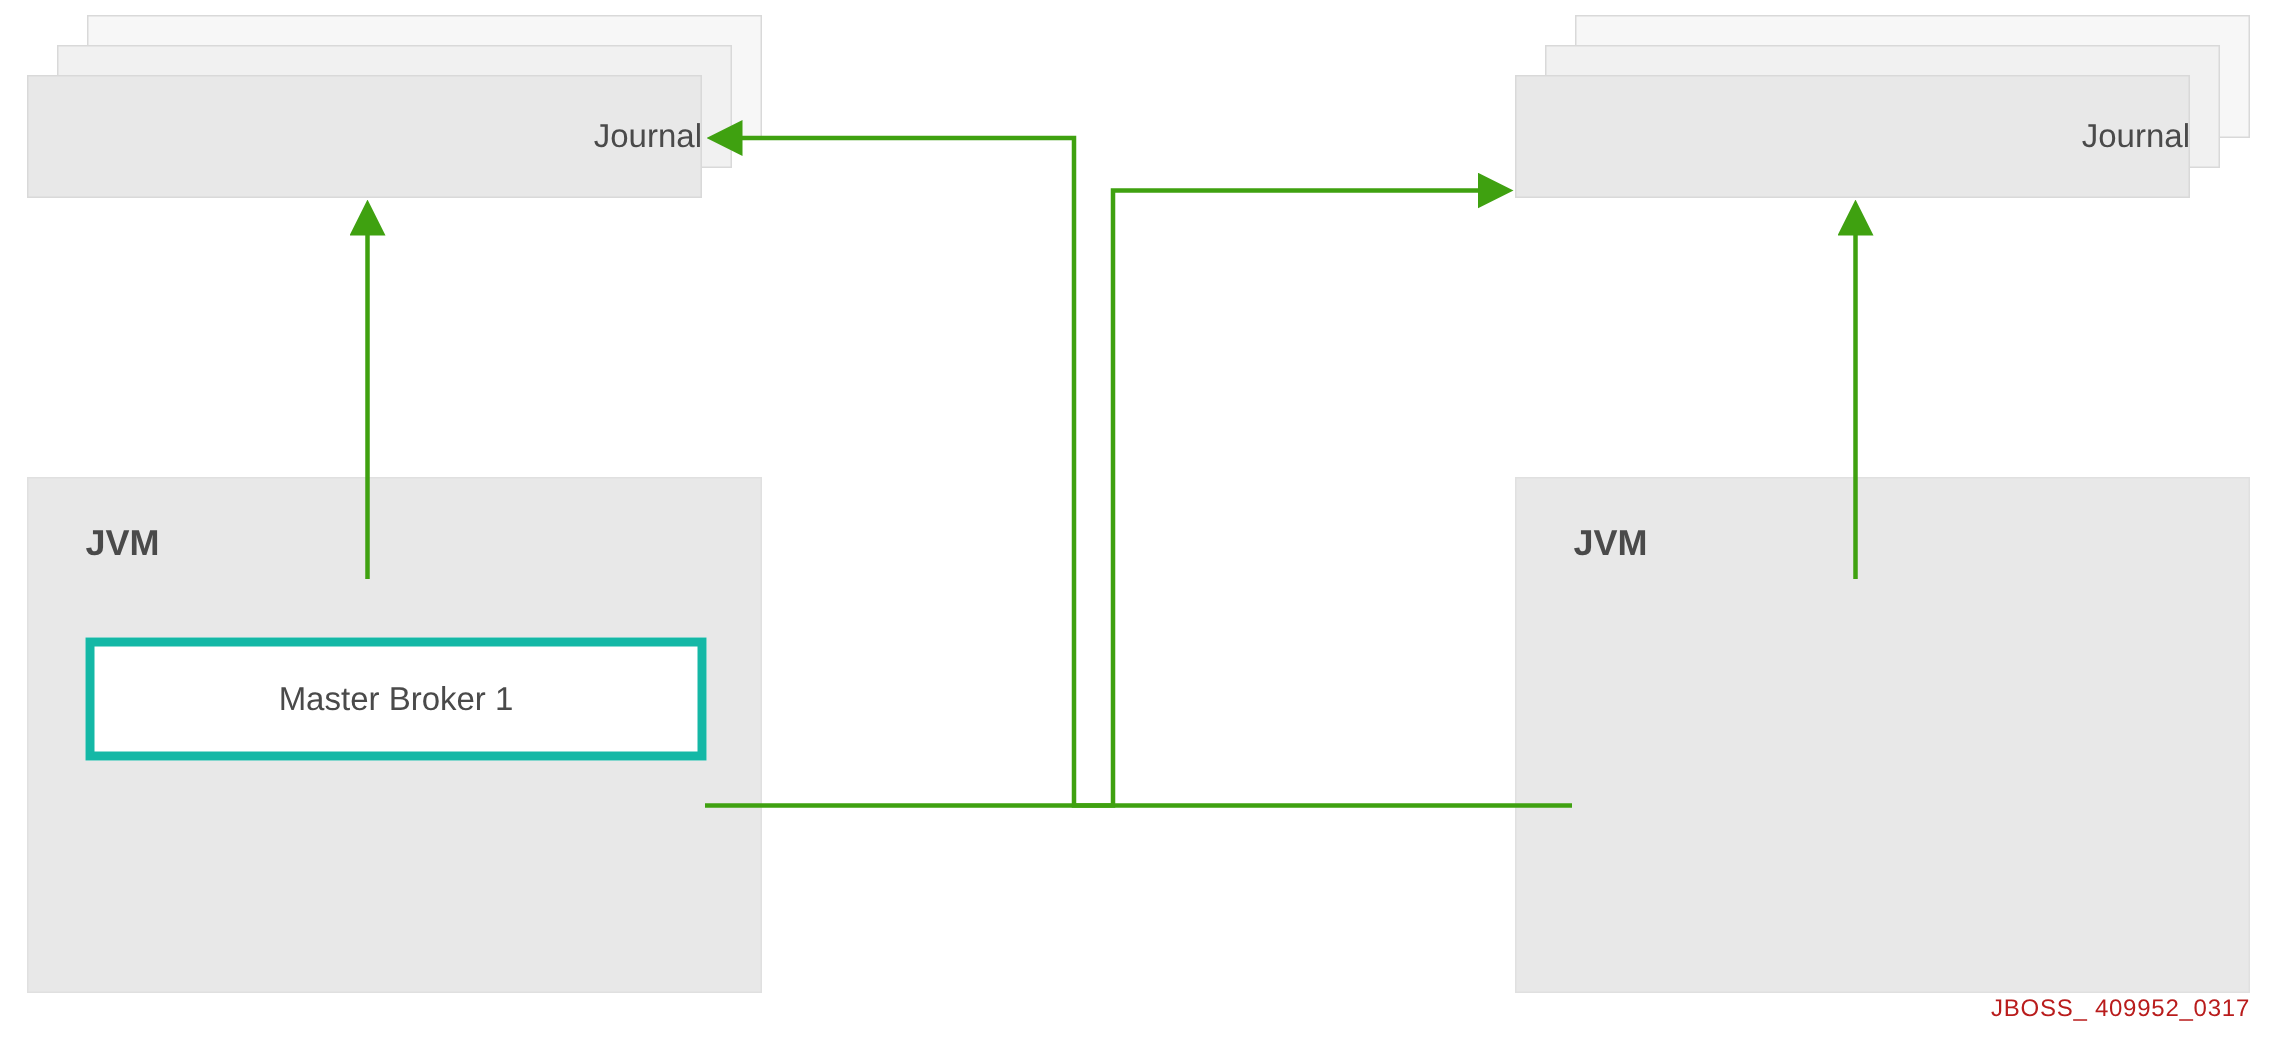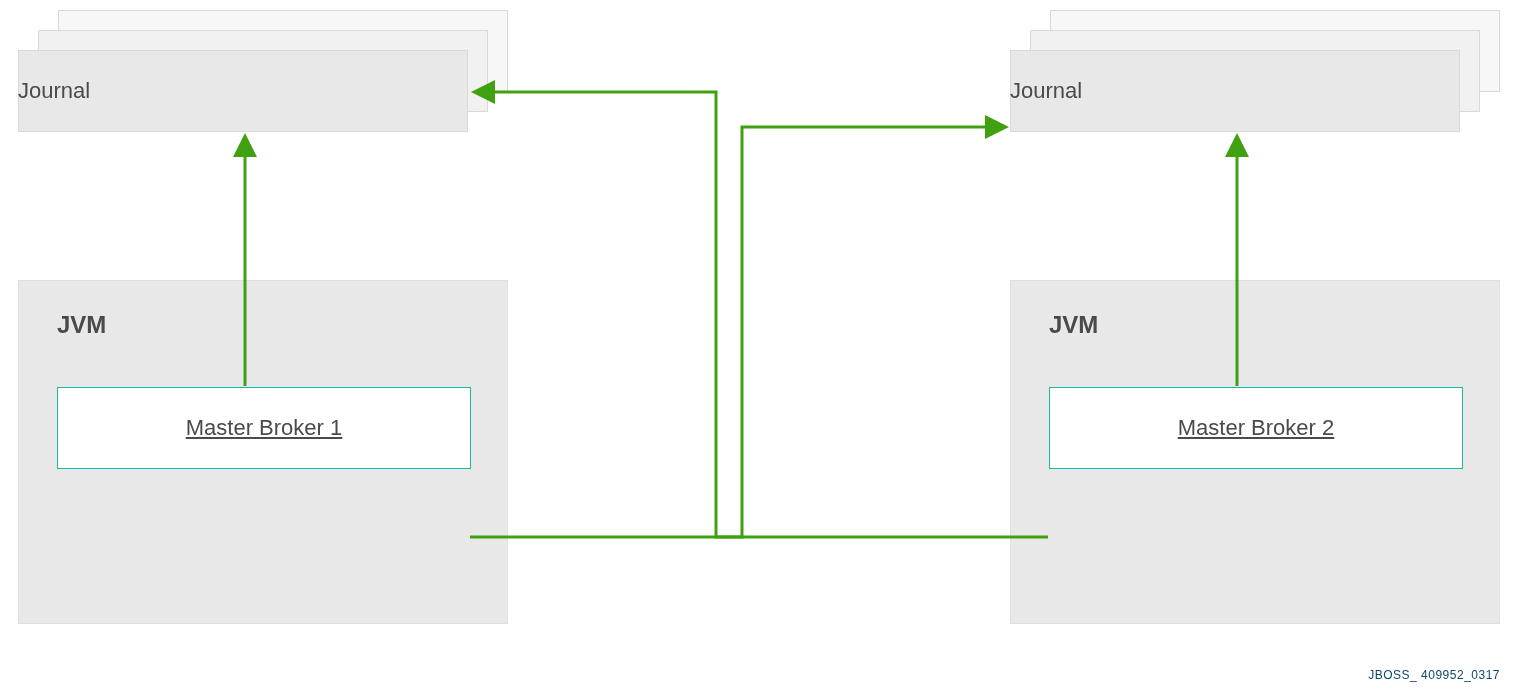--- a/index.html
+++ b/index.html
@@ -21,67 +21,67 @@
       height: 82px;
       background: #e8e8e8;
       border: 1px solid #d9d9d9;
     }
     .journal-card.layer3 { top: 0; left: 40px; background: #f7f7f7; }
     .journal-card.layer2 { top: 20px; left: 20px; background: #f1f1f1; }
     .journal-card.layer1 { top: 40px; left: 0; background: #e8e8e8; }
     .journal-label {
       position: absolute;
       width: 450px;
-      text-align: left;
+      text-align: right;
       top: 68px;
       font-size: 22px;
       color: #4a4a4a;
       font-weight: 400;
     }
 
     
     .jvm-box {
       position: absolute;
       width: 490px;
       height: 344px;
       background: #e8e8e8;
       border: 1px solid #e0e0e0;
+      margin-top: 38px;
     }
     .jvm-title {
       position: absolute;
       top: 30px;
       left: 38px;
       font-size: 24px;
       font-weight: 600;
       color: #4a4a4a;
     }
     .broker-box {
       position: absolute;
       left: 38px;
       width: 414px;
       height: 82px;
       background: #ffffff;
-      border: 1px solid #14b8a6;
+      border: 6px solid #14b8a6;
       display: flex;
       align-items: center;
       justify-content: center;
       font-size: 22px;
       color: #4a4a4a;
-      text-decoration: underline;
     }
     .broker-master { top: 106px; }
     .broker-slave  { top: 216px; }
 
     
     .footer {
       position: absolute;
       right: 20px;
       bottom: 12px;
-      font-size: 12px;
-      color: #0c4a6e;
+      font-size: 16px;
+      color: #b91c1c;
       letter-spacing: 0.5px;
     }
 
     
     svg.overlay {
       position: absolute;
       top: 0; left: 0;
       width: 1520px; height: 694px;
       pointer-events: none;
     }
@@ -105,21 +105,20 @@
     <div class="journal-label">Journal</div>
   </div>
 
   <div class="jvm-box" style="top:280px; left:18px;">
     <div class="jvm-title">JVM</div>
     <div class="broker-box broker-master">Master Broker 1</div>
   </div>
 
   <div class="jvm-box" style="top:280px; left:1010px;">
     <div class="jvm-title">JVM</div>
-    <div class="broker-box broker-master">Master Broker 2</div>
   </div>
 
   <div class="footer">JBOSS_ 409952_0317</div>
 
   <svg class="overlay" viewBox="0 0 1520 694">
     <defs>
       <marker id="arrowhead" markerWidth="8" markerHeight="8" refX="5" refY="4" orient="auto" markerUnits="strokeWidth">
         <path d="M0,0 L0,8 L8,4 z" fill="#3fa110"></path>
       </marker>
     </defs>

